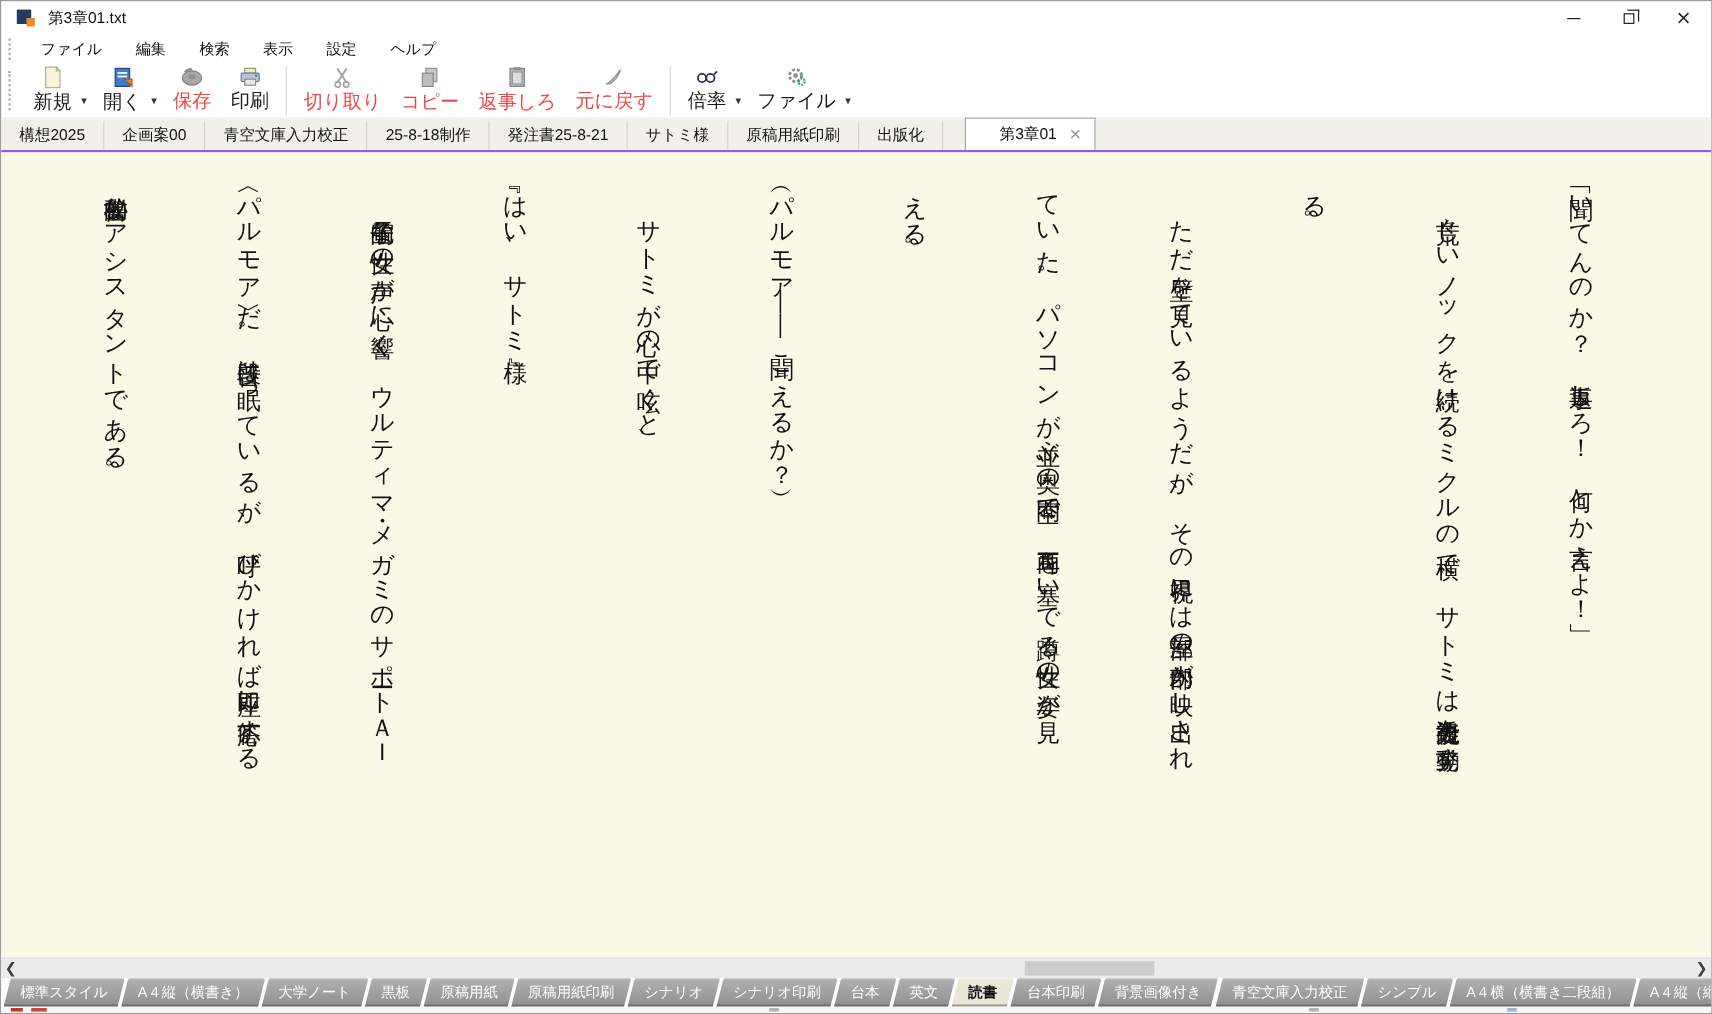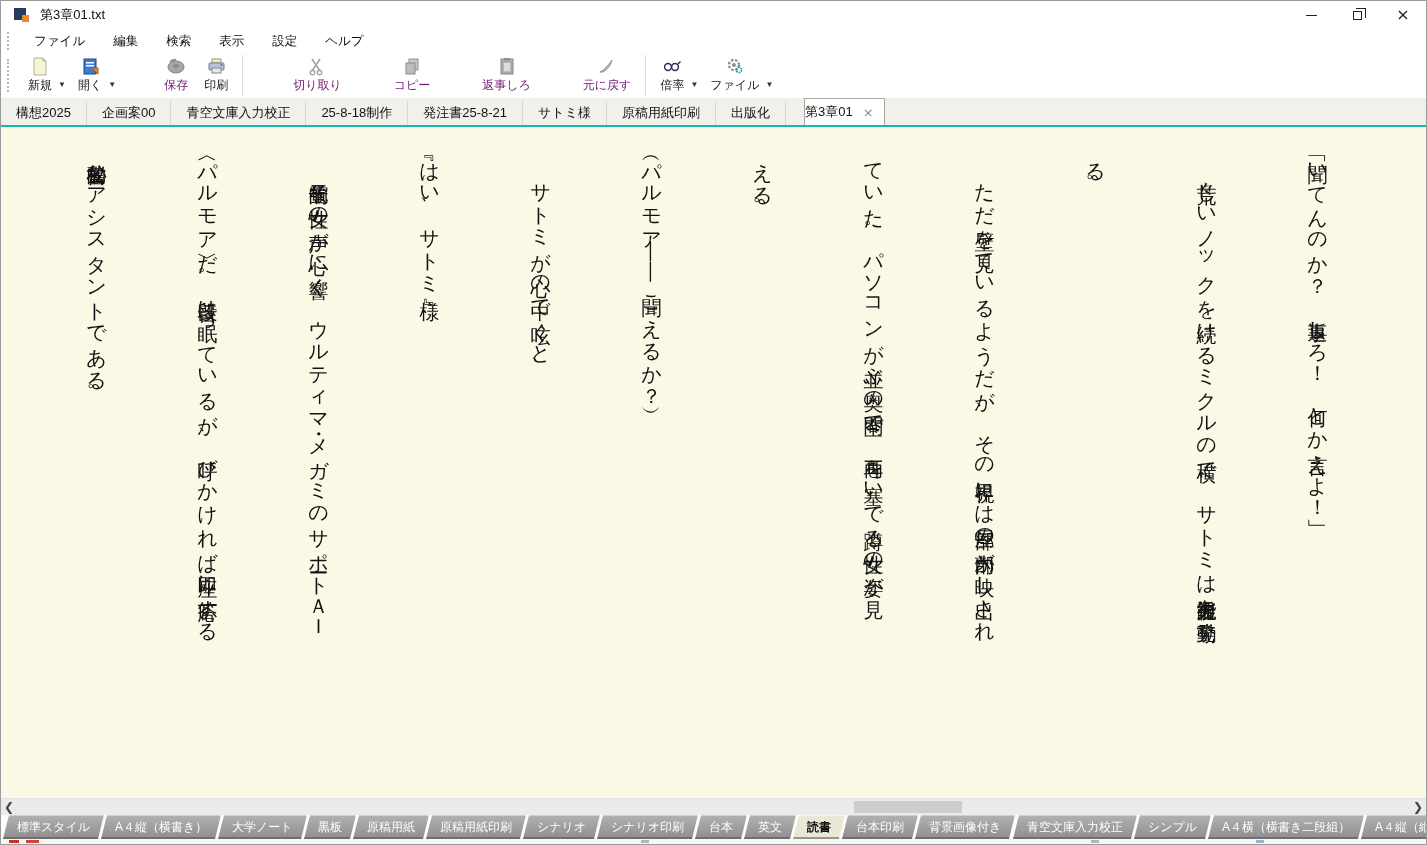--- a/index.html
+++ b/index.html
@@ -20,30 +20,30 @@
   .close-glyph { font-size:16px; line-height:1; font-family:"DejaVu Sans",sans-serif; }
 
   
   .menubar { height:24px; display:flex; align-items:center; font-size:12.5px; color:#111; flex:0 0 auto; padding-left:6px; }
   .gripper { width:5px; height:78%; border-left:2px dotted #b5b5b5; margin-right:8px; flex:0 0 auto; }
   .menu-item { padding:3px 14px; }
 
   
   .toolbar { height:46px; display:flex; align-items:stretch; flex:0 0 auto; padding-left:6px; border-bottom:1px solid #ececec; }
   .toolbar .gripper { height:72%; align-self:center; }
-  .tb-btn { display:flex; flex-direction:column; align-items:center; justify-content:center; padding:2px 8px 3px; font-size:12px; color:#1a1a1a; position:relative; }
+  .tb-btn { display:flex; flex-direction:column; align-items:center; justify-content:center; padding:2px 8px 3px; font-size:16px; color:#1a1a1a; position:relative; }
   .tb-btn .ticon { height:20px; display:flex; align-items:center; justify-content:center; margin-bottom:1px; }
-  .tb-btn.disabled { color:#701a75;margin-left:36px; }
+  .tb-btn.disabled { color:#ef4444; }
   .tb-drop { font-size:8px; color:#333; align-self:center; margin:18px 4px 0 -2px; }
   .tb-sep { width:1px; background:#d9d9d9; margin:2px 6px; }
 
   
-  .doctabs { height:28px; background:#f1f0ea; display:flex; align-items:flex-end; flex:0 0 auto; border-bottom:2px solid #14b8a6; font-size:13px; color:#111; }
+  .doctabs { height:28px; background:#f1f0ea; display:flex; align-items:flex-end; flex:0 0 auto; border-bottom:2px solid #8b5cf6; font-size:13px; color:#111; }
   .doctab { height:24px; display:flex; align-items:center; padding:0 15px; border-right:1px solid #d7d6cc; }
-  .doctab.active { background:#fff; height:27px; border:1px solid #a9a8a0; border-bottom:none; margin-left:18px; padding:0 10px 0 0; }
+  .doctab.active { background:#fff; height:27px; border:1px solid #a9a8a0; border-bottom:none; margin-left:18px; padding:0 10px 0 28px; }
   .doctab-close { margin-left:10px; color:#8a8a8a; font-size:13px; font-family:"DejaVu Sans",sans-serif; }
 
   
   .editor { flex:1 1 auto; background:#faf9e5; position:relative; overflow:hidden; }
   .vtext { position:absolute; top:22px; right:16px; height:652px; writing-mode:vertical-rl; font-family:"DejaVu Serif","Liberation Serif",serif; font-size:20px; line-height:37px; letter-spacing:0.3px; color:#121212; white-space:pre; }
   .vline { }
 
   
   .hscroll { height:17px; background:#ebebeb; position:relative; flex:0 0 auto; border-top:1px solid #e2e2e2; }
   .hs-arrow { position:absolute; top:0; width:16px; height:16px; display:flex; align-items:center; justify-content:center; color:#404040; font-size:12px; font-family:"DejaVu Sans",sans-serif; }

